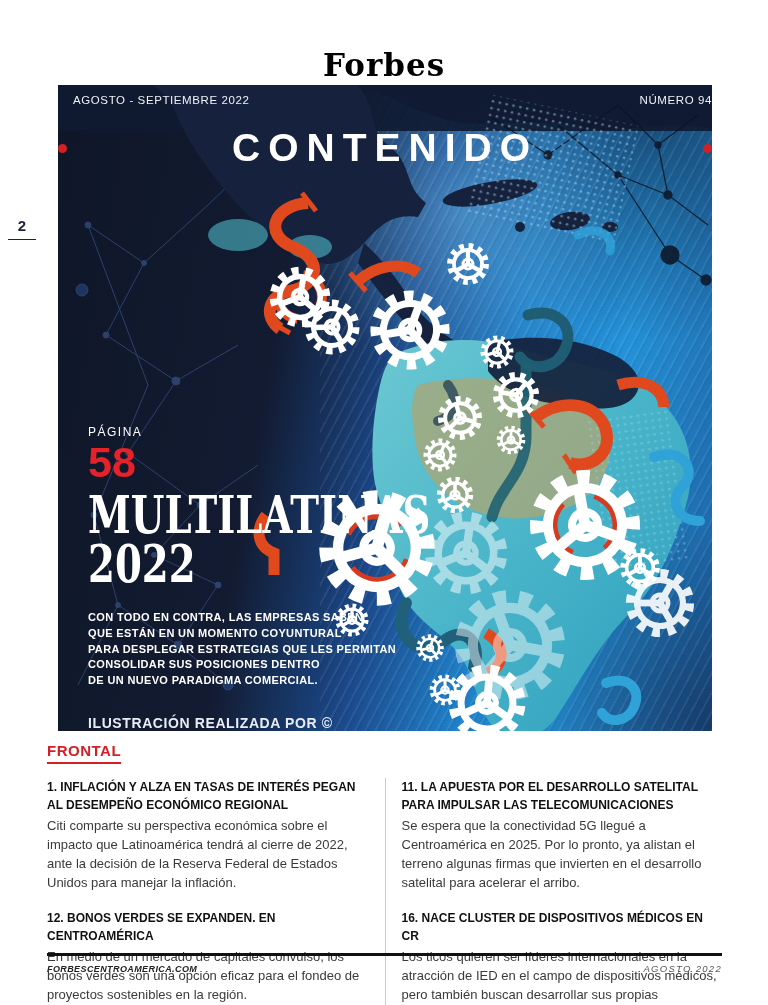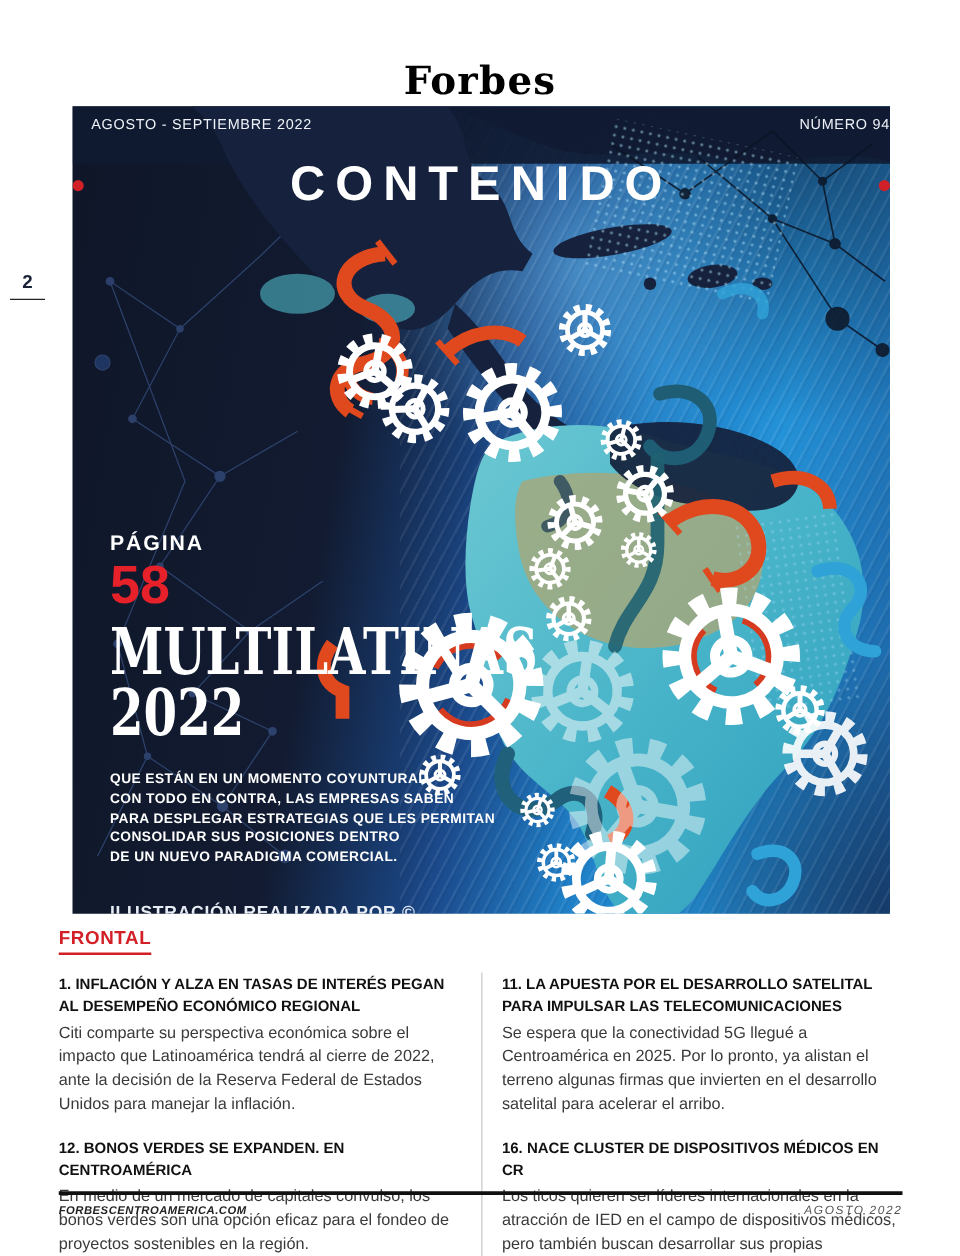--- a/index.html
+++ b/index.html
@@ -29,21 +29,21 @@
   .cover svg{position:absolute;left:0;top:0;width:654px;height:646px;}
 
   .cover-head{position:absolute;top:9px;left:15px;right:0;display:flex;
       justify-content:space-between;color:#eef2f8;font-size:11.5px;letter-spacing:.6px;}
   .contenido{position:absolute;top:41px;left:0;right:0;display:flex;align-items:center;
       justify-content:space-between;gap:20px;color:#fff;}
   .contenido h1{margin:0;font-size:39px;font-weight:bold;letter-spacing:8px;}
   .c-dot{width:9px;height:9px;border-radius:50%;background:#cf2127;}
 
   .feature{position:absolute;left:30px;top:340px;width:320px;color:#fff;}
-  .pagina{font-size:17px;font-weight:bold;letter-spacing:1.5px;}
+  .pagina{font-size:12px;font-weight:normal;letter-spacing:1.5px;}
   .pagenum{font-size:43px;font-weight:bold;color:#e62129;line-height:1;margin:2px 0 8px;}
   .feat-title{font-family:"DejaVu Serif",serif;font-weight:bold;font-size:46px;line-height:.94;
       transform:scale(.84,1.12);transform-origin:left top;height:110px;}
   .deck{font-size:11px;font-weight:bold;line-height:1.44;letter-spacing:.35px;margin-top:8px;}
   .credit{margin-top:26px;font-size:14px;font-weight:bold;letter-spacing:.6px;color:#e8edf5;}
 
   
   .toc{position:absolute;left:47px;top:742px;width:675px;}
   .section{color:#d32027;font-weight:bold;font-size:15px;letter-spacing:.5px;
       display:inline-block;border-bottom:2px solid #d32027;padding-bottom:3px;}
@@ -220,22 +220,22 @@
     </div>
 
     <div class="feature">
       <div class="pagina">PÁGINA</div>
       <div class="pagenum">58</div>
       <div class="feat-title">
         <div>MULTILATINAS</div>
         <div>2022</div>
       </div>
       <div class="deck">
+        <div>CON TODO EN CONTRA, LAS EMPRESAS SABEN</div>
         <div>QUE ESTÁN EN UN  MOMENTO COYUNTURAL</div>
-        <div>CON TODO EN CONTRA, LAS EMPRESAS SABEN</div>
         <div>PARA DESPLEGAR ESTRATEGIAS QUE LES PERMITAN</div>
         <div>CONSOLIDAR SUS POSICIONES DENTRO</div>
         <div>DE UN NUEVO PARADIGMA COMERCIAL.</div>
       </div>
       <div class="credit">ILUSTRACIÓN REALIZADA POR © ABRAHAM SOLÍS</div>
     </div>
   </div>
 
   <div class="toc">
     <div class="section">FRONTAL</div>

